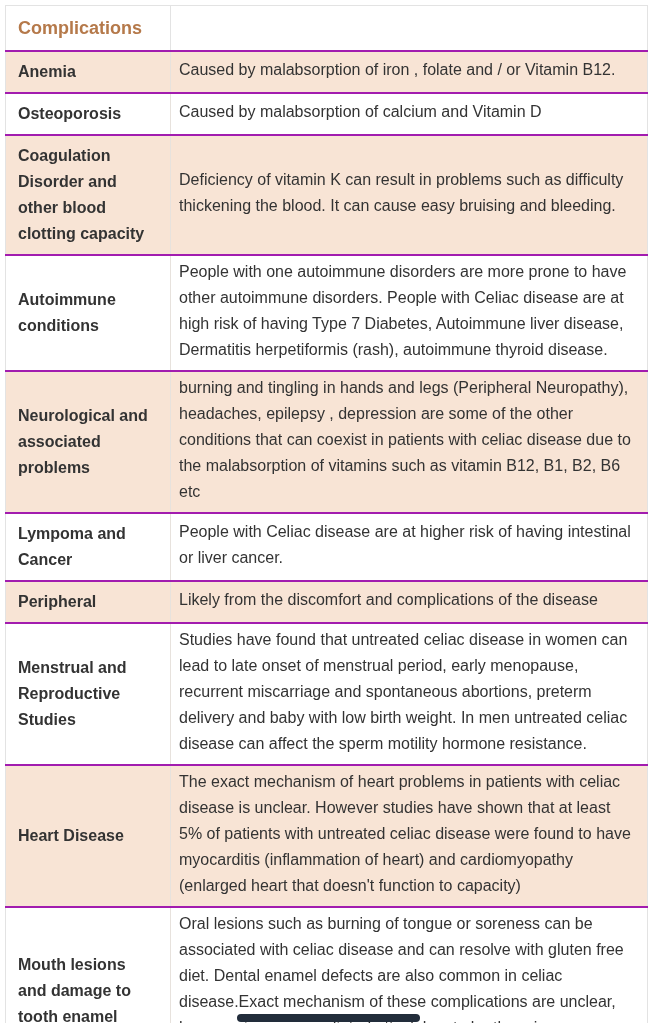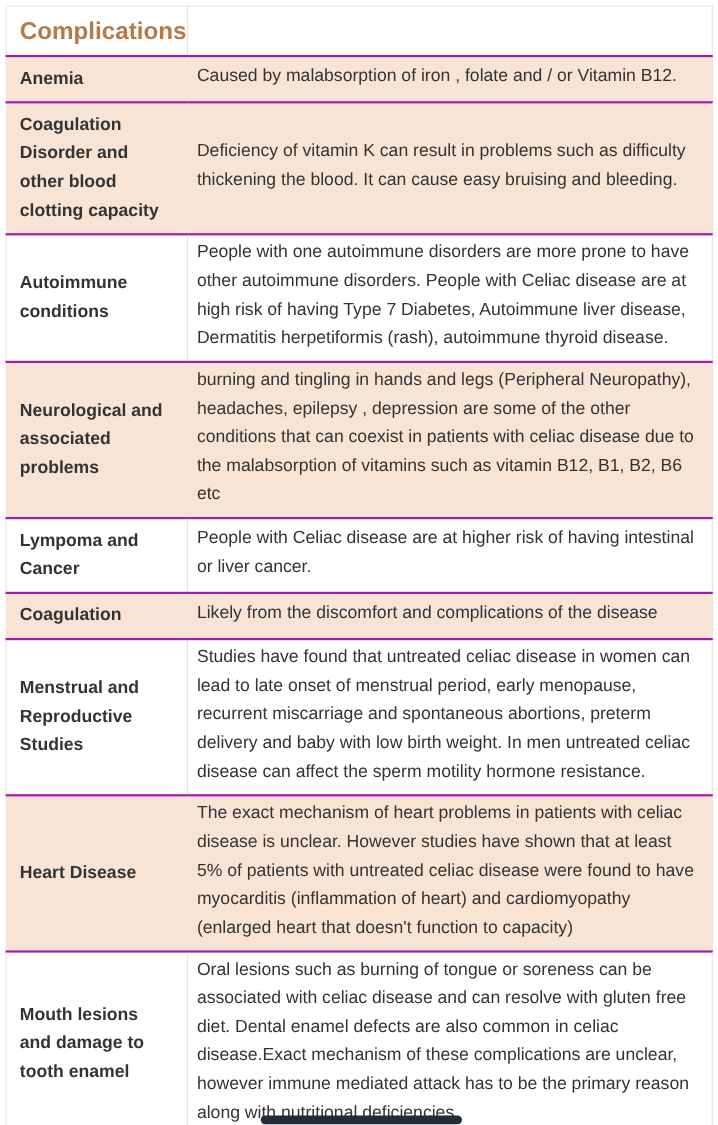--- a/index.html
+++ b/index.html
@@ -27,21 +27,21 @@
   }
   th, td {
     text-align: left;
     vertical-align: middle;
     font-size: 16px;
     line-height: 26px;
   }
   th.head-name {
     width: 140px;
     padding: 9px 12px;
-    font-size: 22px;
+    font-size: 18px;
     font-weight: bold;
     color: var(--accent-color, #b5794a);
     border-bottom: 1px solid var(--border-color, #e3e3e3);
     border-right: 1px solid var(--border-color, #e3e3e3);
   }
   th.head-empty {
     padding: 9px 12px;
     border-bottom: 1px solid var(--border-color, #e3e3e3);
   }
   td {
@@ -79,38 +79,42 @@
       <th class="head-name">Complications</th>
       <th class="head-empty"></th>
     </tr>
   </thead>
   <tbody>
 
   <tr class="shaded">
         <td class="name">Anemia</td>
         <td class="desc">Caused by malabsorption of iron , folate and / or Vitamin B12.</td>
       </tr>
+      <tr>
+        <td class="name">Osteoporosis</td>
+        <td class="desc">Caused by malabsorption of calcium and Vitamin D</td>
+      </tr>
       <tr class="shaded">
         <td class="name">Coagulation Disorder and other blood clotting capacity</td>
         <td class="desc">Deficiency of vitamin K can result in problems such as difficulty thickening the blood. It can cause easy bruising and bleeding.</td>
       </tr>
       <tr>
         <td class="name">Autoimmune conditions</td>
         <td class="desc">People with one autoimmune disorders are more prone to have other autoimmune disorders. People with Celiac disease are at high risk of having Type 7 Diabetes, Autoimmune liver disease, Dermatitis herpetiformis (rash), autoimmune thyroid disease.</td>
       </tr>
       <tr class="shaded">
         <td class="name">Neurological and associated problems</td>
         <td class="desc">burning and tingling in hands and legs (Peripheral Neuropathy), headaches, epilepsy , depression are some of the other conditions that can coexist in patients with celiac disease due to the malabsorption of vitamins such as vitamin B12, B1, B2, B6 etc</td>
       </tr>
       <tr>
         <td class="name">Lympoma and Cancer</td>
         <td class="desc">People with Celiac disease are at higher risk of having intestinal or liver cancer.</td>
       </tr>
       <tr class="shaded">
-        <td class="name">Coagulation</td>
+        <td class="name">Peripheral</td>
         <td class="desc">Likely from the discomfort and complications of the disease</td>
       </tr>
       <tr>
         <td class="name">Menstrual and Reproductive Studies</td>
         <td class="desc">Studies have found that untreated celiac disease in women can lead to late onset of menstrual period, early menopause, recurrent miscarriage and spontaneous abortions, preterm delivery and baby with low birth weight. In men untreated celiac disease can affect the sperm motility hormone resistance.</td>
       </tr>
       <tr class="shaded">
         <td class="name">Heart Disease</td>
         <td class="desc">The exact mechanism of heart problems in patients with celiac disease is unclear. However studies have shown that at least 5% of patients with untreated celiac disease were found to have myocarditis (inflammation of heart) and cardiomyopathy (enlarged heart that doesn't function to capacity)</td>
       </tr>

